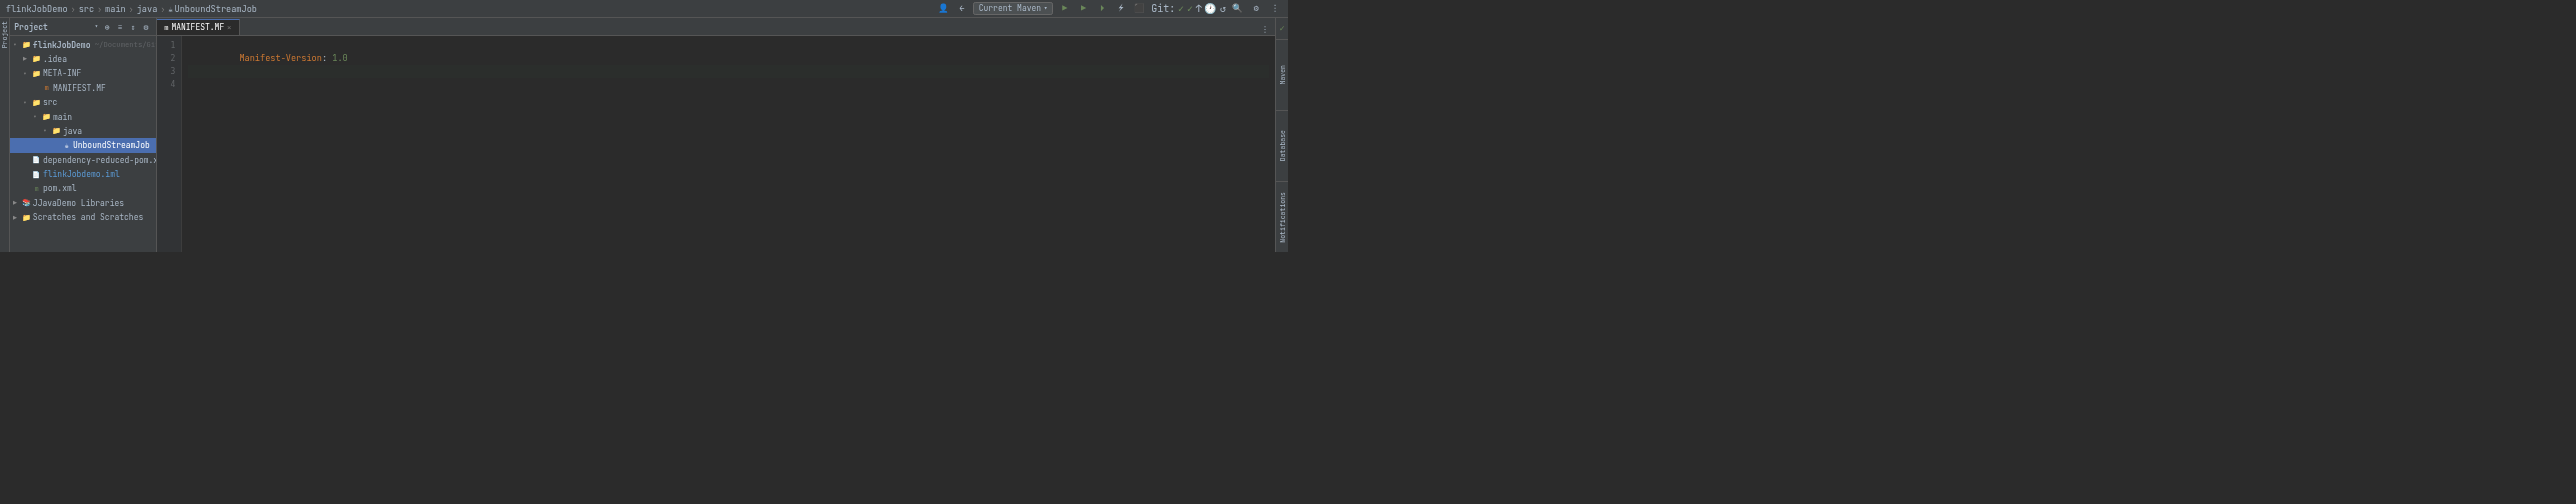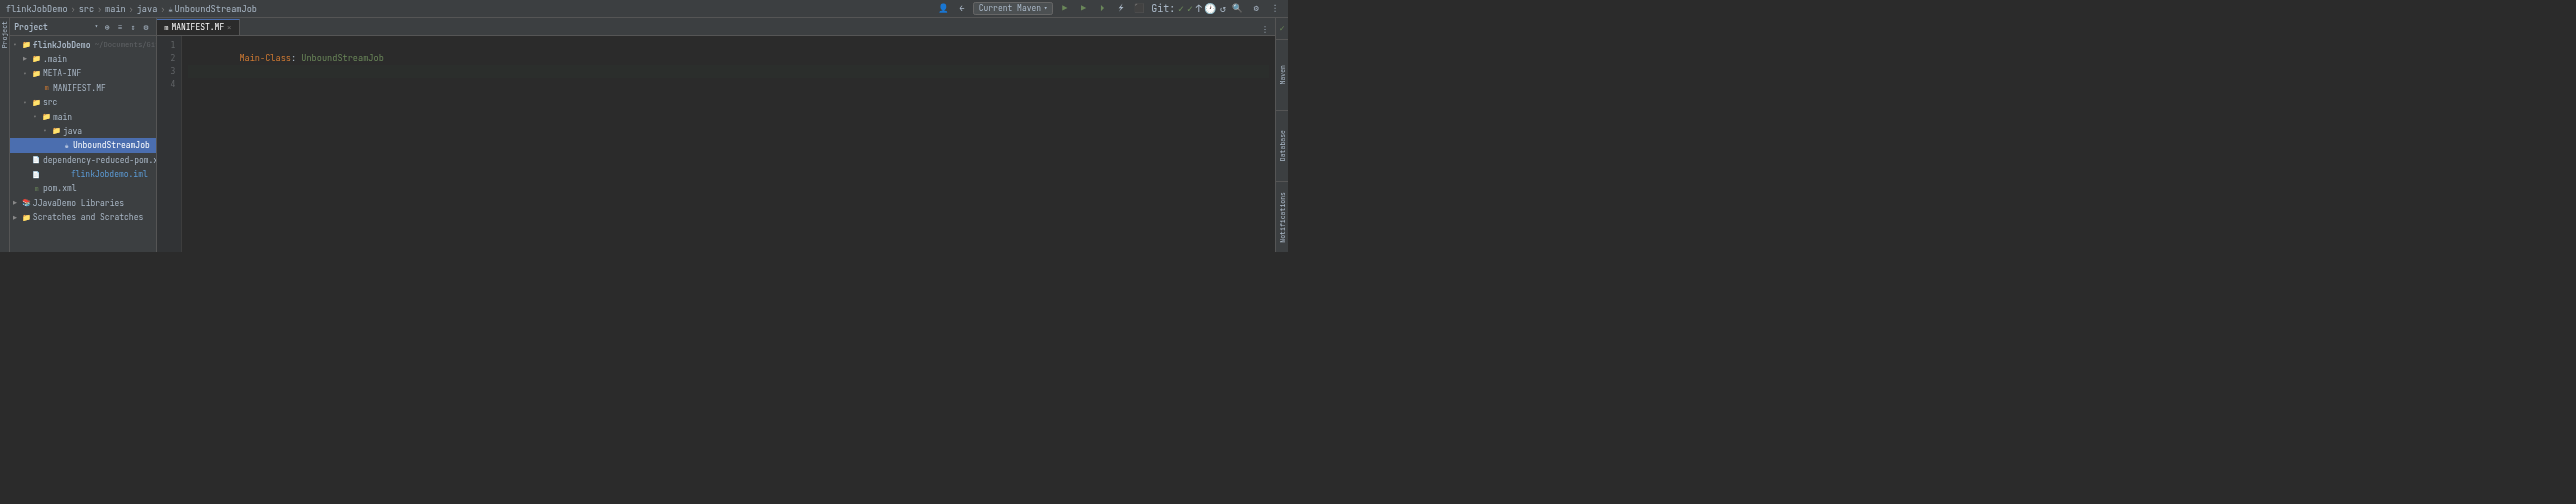--- a/index.html
+++ b/index.html
@@ -327,21 +327,21 @@
       <div class="tree-item" style="padding-left:2.9px;">
         <span class="tree-arrow">▾</span>
         <span class="tree-icon folder-yellow">📁</span>
         <span style="font-weight:bold;">flinkJobDemo</span>
         <span style="color:#606366;font-size:7.2px;margin-left:2.9px;">~/Documents/GitHub/JJavaDemo/flinkJobDemo</span>
       </div>
 
       <div class="tree-item" style="padding-left:13px;">
         <span class="tree-arrow">▶</span>
         <span class="tree-icon folder-yellow">📁</span>
-        <span>.main</span>
+        <span>.idea</span>
       </div>
 
       <div class="tree-item" style="padding-left:13px;">
         <span class="tree-arrow">▾</span>
         <span class="tree-icon folder-yellow">📁</span>
         <span>META-INF</span>
       </div>
 
       <div class="tree-item" style="padding-left:23px;">
         <span class="tree-arrow" style="visibility:hidden;">▶</span>
@@ -375,21 +375,21 @@
 
       <div class="tree-item" style="padding-left:13px;">
         <span class="tree-arrow" style="visibility:hidden;">▶</span>
         <span class="tree-icon" style="color:#cc7832;font-size:6.5px;">📄</span>
         <span>dependency-reduced-pom.xml</span>
       </div>
 
       <div class="tree-item" style="padding-left:13px;">
         <span class="tree-arrow" style="visibility:hidden;">▶</span>
         <span class="tree-icon" style="color:#5c9bd6;font-size:6.5px;">📄</span>
-        <span style="color:#5c9bd6;margin-left:28px;">flinkJobdemo.iml</span>
+        <span style="color:#5c9bd6;">flinkJobdemo.iml</span>
       </div>
 
       <div class="tree-item" style="padding-left:13px;">
         <span class="tree-arrow" style="visibility:hidden;">▶</span>
         <span class="tree-icon" style="color:#6a8759;font-size:6.5px;">m</span>
         <span>pom.xml</span>
       </div>
 
       <div class="tree-item" style="padding-left:2.9px;">
         <span class="tree-arrow">▶</span>
@@ -422,21 +422,21 @@
 
       <div class="line-numbers">
         <span class="line-num">1</span>
         <span class="line-num">2</span>
         <span class="line-num">3</span>
         <span class="line-num">4</span>
       </div>
 
       <div class="code-area">
         <div class="code-line">
-          <span style="color:#cc7832;">Main-Class</span><span style="color:#a9b7c6;">: </span><span style="color:#6a8759;">UnboundStreamJob</span>
+          <span style="color:#cc7832;">Manifest-Version</span><span style="color:#a9b7c6;">: </span><span style="color:#6a8759;">1.0</span>
         </div>
         <div class="code-line">&nbsp;</div>
         <div class="code-line" style="background:#32593d18;">&nbsp;</div>
       </div>
     </div>
   </div>
 
   <div class="far-right-strip">
     <div class="far-right-item" style="flex:none;height:21.6px;">
       <span style="color:#6a8759;font-size:8.6px;">✓</span>

